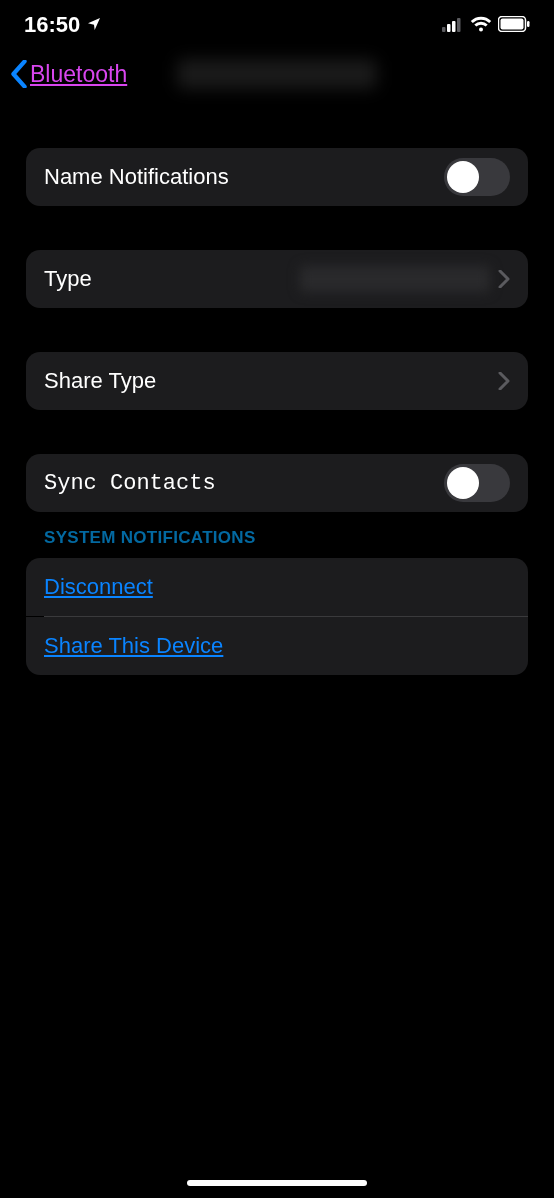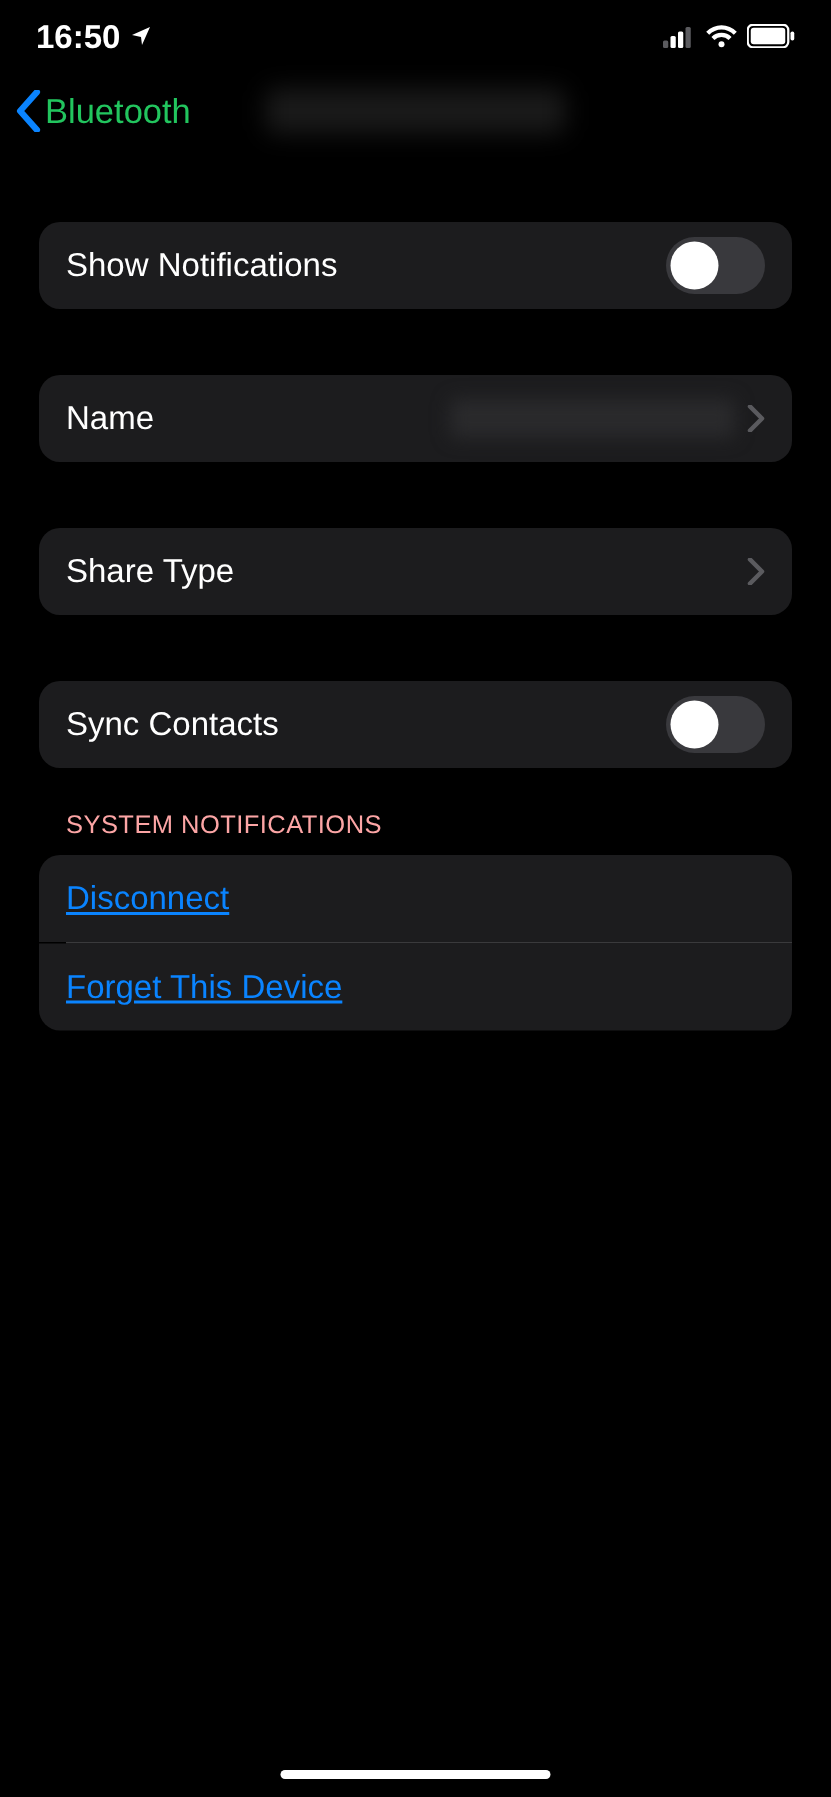--- a/index.html
+++ b/index.html
@@ -41,23 +41,24 @@
     .nav-bar {
       height: 48px;
       display: flex;
       align-items: center;
       padding: 0 10px;
       position: relative;
     }
     .back-btn {
       display: flex;
       align-items: center;
-      color: #22c55e;
+      color: #d946ef;
       font-size: 23px;
       gap: 2px;
+      text-decoration: underline;
     }
     .back-btn svg { width: 18px; height: 28px; }
     .nav-title-area {
       position: absolute;
       left: 50%;
       transform: translateX(-50%);
       width: 200px;
       height: 30px;
       border-radius: 6px;
       filter: blur(8px);
@@ -65,25 +66,26 @@
     }
 
     
     .content {
       padding: 50px 26px 0 26px;
     }
     .cell-group {
       margin-bottom: 44px;
     }
     .section-header {
-      color: #fca5a5;
+      color: #0369a1;
       font-size: 17px;
       letter-spacing: 0.3px;
       padding: 0 18px 10px 18px;
       text-transform: uppercase;
+      font-weight: bold;
     }
     .cell {
       background: #1c1c1e;
       min-height: 58px;
       display: flex;
       align-items: center;
       padding: 0 18px;
       font-size: 22px;
     }
     .cell:first-of-type { border-top-left-radius: 14px; border-top-right-radius: 14px; }
@@ -184,31 +186,31 @@
     </svg>
     <span>Bluetooth</span>
   </div>
   <div class="nav-title-area"></div>
 </div>
 
 <div class="content">
 
   <div class="cell-group">
     <div class="cell">
-      <span class="cell-label">Show Notifications</span>
+      <span class="cell-label">Name Notifications</span>
       <span class="cell-spacer"></span>
       <div class="toggle off">
         <div class="knob"></div>
       </div>
     </div>
   </div>
 
   <div class="cell-group">
     <div class="cell">
-      <span class="cell-label">Name</span>
+      <span class="cell-label">Type</span>
       <span class="cell-spacer"></span>
       <span class="cell-value-redacted"></span>
       <span class="chevron">
         <svg viewBox="0 0 12 18">
             <polyline points="2,1 10,9 2,17" fill="none" stroke="#5b5b5f" stroke-width="3" stroke-linecap="round" stroke-linejoin="round"></polyline>
           </svg>
       </span>
     </div>
   </div>
 
@@ -217,37 +219,37 @@
       <span class="cell-label">Share Type</span>
       <span class="cell-spacer"></span>
       <span class="chevron">
         <svg viewBox="0 0 12 18">
             <polyline points="2,1 10,9 2,17" fill="none" stroke="#5b5b5f" stroke-width="3" stroke-linecap="round" stroke-linejoin="round"></polyline>
           </svg>
       </span>
     </div>
   </div>
 
-  <div class="cell-group" style="margin-bottom:28px;">
+  <div class="cell-group" style="margin-bottom:16px;font-family:Liberation Mono, monospace;">
     <div class="cell">
       <span class="cell-label">Sync Contacts</span>
       <span class="cell-spacer"></span>
       <div class="toggle off">
         <div class="knob"></div>
       </div>
     </div>
   </div>
 
   <div class="section-header">SYSTEM NOTIFICATIONS</div>
 
   <div class="cell-group">
     <div class="cell">
       <span class="cell-label action-link">Disconnect</span>
     </div>
     <div class="cell-sep"></div>
     <div class="cell">
-      <span class="cell-label action-link">Forget This Device</span>
+      <span class="cell-label action-link">Share This Device</span>
     </div>
   </div>
 
 </div>
 
 <div class="home-indicator"></div>
 
 </body></html>

